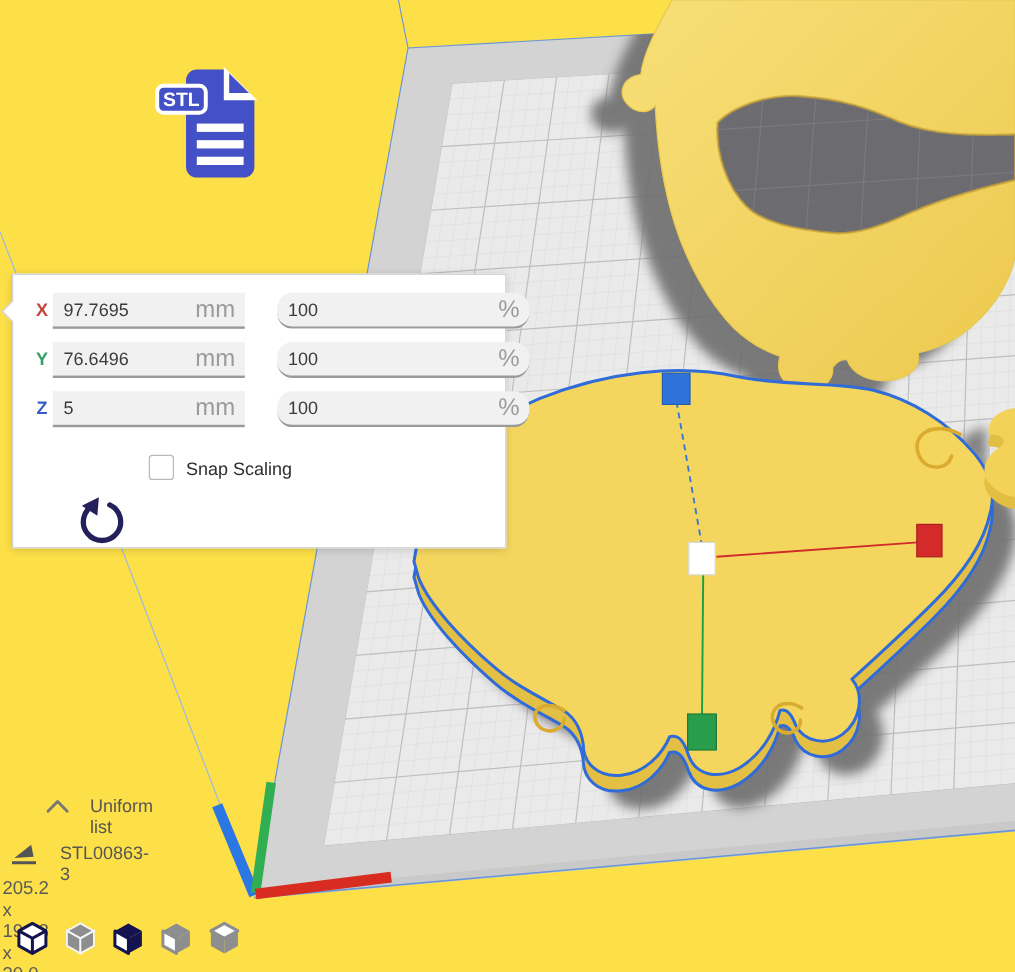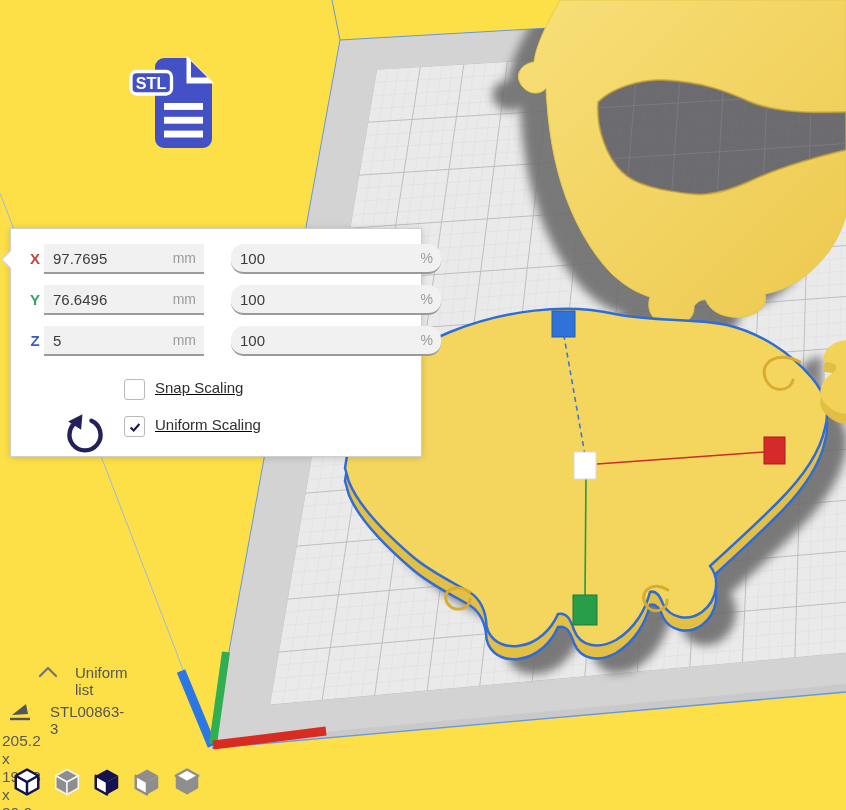--- a/index.html
+++ b/index.html
@@ -11,25 +11,25 @@
   .tool-panel{position:absolute;left:10px;top:228px;width:410px;height:227px;
     background:#ffffff;border:1px solid #cfcfcf;box-shadow:0 1px 7px rgba(0,0,0,.16);z-index:5;}
   .panel-notch{position:absolute;left:-7px;top:24px;width:12px;height:12px;background:#fff;
     border-left:1px solid #cfcfcf;border-bottom:1px solid #cfcfcf;transform:rotate(45deg);}
   .axis-row{position:absolute;left:0;height:30px;width:100%;}
   .axis-row .axis-label{position:absolute;left:17px;top:6px;font-size:15px;font-weight:bold;width:14px;text-align:center;}
   .axis-x{color:#c5443c}.axis-y{color:#35a063}.axis-z{color:#3a5bc7}
   .field{position:absolute;top:0;height:28px;background:#f1f1f1;border-bottom:2px solid #9a9a9a;
     display:flex;align-items:center;}
   .field .val{padding-left:9px;font-size:15px;color:#3b3b3b;}
-  .field .unit{margin-left:auto;padding-right:8px;font-size:14px;color:#9b9b9b;}
+  .field .unit{margin-left:auto;padding-right:8px;font-size:20px;color:#9b9b9b;}
   .f-mm{left:33px;width:160px;}
   .f-pct{left:220px;width:210px;border-radius:13px;}
   .row-x{top:15px}.row-y{top:56px}.row-z{top:97px}
-  .check-row{position:absolute;left:113px;display:flex;align-items:flex-start;text-decoration:underline;}
+  .check-row{position:absolute;left:113px;display:flex;align-items:flex-end;}
   .check-row .box{width:19px;height:19px;border:1px solid #b9b9b9;border-radius:3px;background:#fff;
     display:flex;align-items:center;justify-content:center;}
   .check-row .lbl{margin-left:10px;font-size:15px;color:#2e2e2e;}
   .row-snap{top:150px}.row-uniform{top:187px}
   .reset-btn{position:absolute;left:52px;top:182px;width:44px;height:48px;cursor:pointer;}
 
   
   .stl-badge{position:absolute;left:128px;top:50px;width:90px;height:106px;z-index:3;}
 
   
@@ -377,28 +377,20 @@
       <polygon points="-2,-16 -13,-10.5 -3,-4" fill="#23205c"></polygon>
     </svg>
 
     <div class="check-row row-snap">
       <div class="box">
         
       </div>
       <span class="lbl">Snap Scaling</span>
     </div>
 
-    <div class="check-row row-uniform">
-      <div class="box">
-        <svg width="14" height="14" viewBox="0 0 16 16">
-            <polyline points="3,8.5 6.5,12 13,4.5" fill="none" stroke="#1c1a4e" stroke-width="2.4"></polyline>
-          </svg>
-      </div>
-      <span class="lbl">Uniform Scaling</span>
-    </div>
   </div>
 
   <div class="objlist">
     <svg class="chev" width="24" height="14" viewBox="0 0 24 14">
       <polyline points="4,11 12,3 20,11" fill="none" stroke="#777" stroke-width="2.4" stroke-linecap="round" stroke-linejoin="round"></polyline>
     </svg>
     <span class="hdr">Uniform list</span>
 
     <svg class="mdl-icon" width="24" height="24" viewBox="0 0 24 24">
       <path d="M4,16 L18,5 L20,15 Z" fill="#555"></path>

